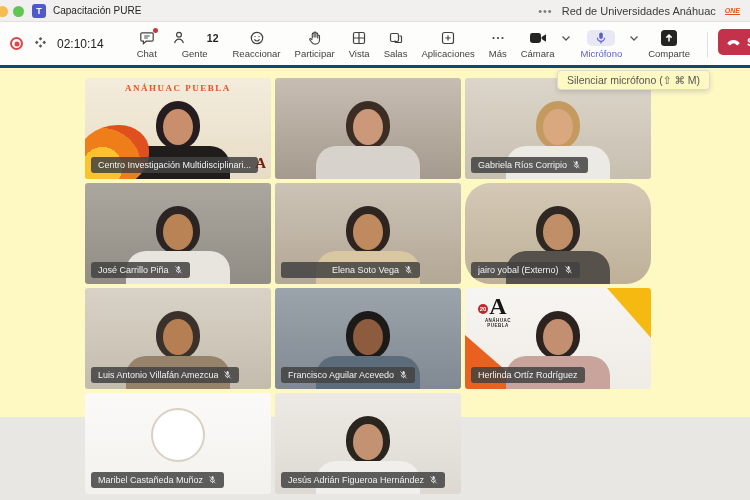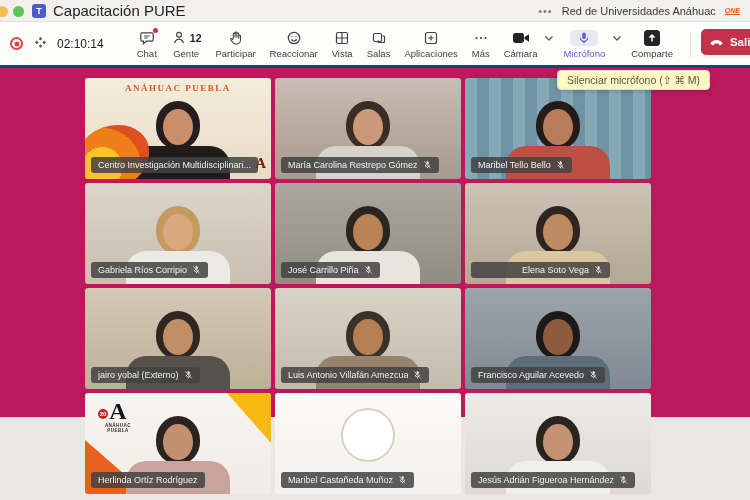--- a/index.html
+++ b/index.html
@@ -5,49 +5,49 @@
   * { box-sizing: border-box; margin: 0; padding: 0; }
   html,body { width:750px; height:500px; overflow:hidden; font-family:"Liberation Sans", sans-serif; background:#e9e7e3; }
   .window { position:relative; width:750px; height:500px; }
 
   
   .titlebar { position:relative; height:22px; background:#f2f0ee; border-bottom:1px solid #e3e1de; display:flex; align-items:center; padding:0 10px 0 0; }
   .tl { width:11px; height:11px; border-radius:50%; display:inline-block; position:absolute; top:6px; }
   .tl.yellow { background:#f5bd4f; left:-3px; }
   .tl.green  { background:#61c554; left:13px; }
   .teams-icon { margin-left:32px; width:14px; height:14px; border-radius:3px; background:#5059c9; color:#fff; font-size:9px; font-weight:bold; display:flex; align-items:center; justify-content:center; }
-  .win-title { margin-left:7px; font-size:15px; color:#242424; }
+  .win-title { margin-left:7px; font-size:10px; color:#242424; }
   .tb-right { margin-left:auto; display:flex; align-items:center; gap:9px; }
   .overflow-dots { color:#7a7a7a; font-size:11px; letter-spacing:1px; cursor:default; }
   .org { font-size:11px; color:#3b3b3b; }
   .org-badge { font-size:7px; font-style:italic; font-weight:bold; color:#e0561e; border-bottom:1px solid #e0561e; }
 
   
   .toolbar { height:46px; background:#fdfdfc; border-bottom:3px solid #0c4a6e; display:flex; align-items:center; padding:0 8px 0 10px; }
   .rec { width:13px; height:13px; border:2px solid #e04446; border-radius:50%; position:relative; flex:none; }
   .rec-dot { position:absolute; left:50%; top:50%; transform:translate(-50%,-50%); width:5px; height:5px; border-radius:50%; background:#e04446; }
   .sparkle { margin-left:10px; flex:none; }
   .timer { margin-left:9px; font-size:12px; color:#242424; }
   .center-btns { display:flex; align-items:flex-start; margin-left:26px; }
   .tb-btn { display:flex; flex-direction:column; align-items:center; gap:2px; padding:4px 7px 2px; cursor:pointer; border-radius:4px; }
-  .tb-btn .ic { height:16px; display:flex; align-items:center; gap:3px; position:relative; }
+  .tb-btn .ic { height:16px; display:flex; align-items:center; gap:20px; position:relative; }
   .tb-btn .lbl { font-size:9.5px; color:#424242; white-space:nowrap; }
   .badge { position:absolute; top:-2px; right:-3px; width:5px; height:5px; border-radius:50%; background:#d13438; }
   .cnt { font-size:10.5px; font-weight:bold; color:#242424; }
   .right-ctrls { margin-left:auto; display:flex; align-items:flex-start; gap:2px; }
   .split { display:flex; align-items:flex-start; }
   .chev { margin-top:9px; }
   .mic-hl { background:#e8e8f3; border-radius:5px; padding:2px 7px; }
   .mic-lbl { color:#5b5fc7 !important; }
   .divider-v { width:1px; height:26px; background:#e4e2df; margin:6px 8px 0; }
   .leave-btn { margin-top:3px; height:26px; background:#c4314b; border-radius:5px; display:flex; align-items:center; padding:0 8px; gap:6px; cursor:pointer; }
   .leave-btn .leave-txt { color:#fff; font-size:11.5px; font-weight:bold; }
 
   
-  .main { position:relative; height:349px; background:#be185d; }
+  .main { position:relative; height:349px; background:#fef9c3; }
   .grid { position:absolute; left:85px; top:10px; width:566px; display:grid; grid-template-columns:repeat(3,1fr); grid-auto-rows:101px; gap:4px; }
   .tile { position:relative; border-radius:3px; overflow:hidden; cursor:pointer; }
   .person { position:absolute; inset:0; z-index:2; }
   .hair  { position:absolute; bottom:30px; left:50%; transform:translateX(-50%); width:44px; height:48px; border-radius:50% 50% 46% 46%; background:var(--hair); }
   .head  { position:absolute; bottom:34px; left:50%; transform:translateX(-50%); width:30px; height:36px; border-radius:50%; background:var(--skin); }
   .torso { position:absolute; bottom:-3px; left:50%; transform:translateX(-50%); width:104px; height:36px; border-radius:20px 20px 0 0; background:var(--shirt); }
   .label { position:absolute; left:6px; bottom:6px; z-index:5; display:flex; align-items:flex-start; gap:5px; background:rgba(66,66,66,.85); color:#f2f2f2; font-size:9px; padding:3px 7px; border-radius:3px; max-width:calc(100% - 14px); white-space:nowrap; overflow:hidden; }
   .brand-top { position:absolute; top:5px; left:0; right:0; z-index:1; text-align:center; font-family:"Liberation Serif", serif; font-weight:bold; font-size:9px; letter-spacing:1.5px; color:#e0561e; }
   .flame { position:absolute; left:-8px; bottom:-8px; z-index:3; width:72px; height:62px; border-radius:58% 42% 55% 45%; background:radial-gradient(circle at 35% 68%, #f9c22e 0 32%, #ef7d1a 32% 62%, #e0501e 62%); }
   .corner-logo { position:absolute; right:5px; bottom:7px; z-index:6; font-family:"Liberation Serif", serif; font-weight:bold; font-size:15px; color:#7a1d14; }
@@ -104,36 +104,36 @@
             <svg width="16" height="16" viewBox="0 0 16 16" fill="none" stroke="#424242" stroke-width="1.2">
               <circle cx="8" cy="4.8" r="2.4"></circle>
               <path d="M3.6 13.2c.7-2.7 2.3-4.1 4.4-4.1s3.7 1.4 4.4 4.1"></path>
             </svg>
             <b class="cnt">12</b>
           </span>
         <span class="lbl">Gente</span>
       </div>
       <div class="tb-btn">
         <span class="ic">
-            <svg width="16" height="16" viewBox="0 0 16 16" fill="none" stroke="#424242" stroke-width="1.1">
-              <path d="M5.3 8.5V4a.9.9 0 0 1 1.8 0v3.6M7.1 7.4V3a.9.9 0 0 1 1.8 0v4.4M8.9 7.6V3.9a.9.9 0 0 1 1.8 0v4.5M10.7 8.4V6.1a.9.9 0 0 1 1.8 0v3.7c0 2.6-1.7 4.4-4.3 4.4-2 0-3.1-.9-4-2.4L2.8 9.7c-.4-.7.4-1.5 1.1-1l1.4 1.1"></path>
-            </svg>
-          </span>
-        <span class="lbl">Participar</span>
-      </div>
-      <div class="tb-btn">
-        <span class="ic">
             <svg width="16" height="16" viewBox="0 0 16 16" fill="none" stroke="#424242" stroke-width="1.2">
               <circle cx="8" cy="8" r="5.7"></circle>
               <circle cx="6" cy="6.6" r=".7" fill="#424242" stroke="none"></circle>
               <circle cx="10" cy="6.6" r=".7" fill="#424242" stroke="none"></circle>
               <path d="M5.5 9.4c.6 1 1.5 1.6 2.5 1.6s1.9-.6 2.5-1.6"></path>
             </svg>
           </span>
         <span class="lbl">Reaccionar</span>
+      </div>
+      <div class="tb-btn">
+        <span class="ic">
+            <svg width="16" height="16" viewBox="0 0 16 16" fill="none" stroke="#424242" stroke-width="1.1">
+              <path d="M5.3 8.5V4a.9.9 0 0 1 1.8 0v3.6M7.1 7.4V3a.9.9 0 0 1 1.8 0v4.4M8.9 7.6V3.9a.9.9 0 0 1 1.8 0v4.5M10.7 8.4V6.1a.9.9 0 0 1 1.8 0v3.7c0 2.6-1.7 4.4-4.3 4.4-2 0-3.1-.9-4-2.4L2.8 9.7c-.4-.7.4-1.5 1.1-1l1.4 1.1"></path>
+            </svg>
+          </span>
+        <span class="lbl">Participar</span>
       </div>
       <div class="tb-btn">
         <span class="ic">
             <svg width="16" height="16" viewBox="0 0 16 16" fill="none" stroke="#424242" stroke-width="1.2">
               <rect x="2.5" y="2.5" width="11" height="11" rx="1.5"></rect>
               <path d="M8 2.5v11M2.5 8h11"></path>
             </svg>
           </span>
         <span class="lbl">Vista</span>
       </div>
@@ -231,47 +231,20 @@
           <div class="label">
             <span style="overflow: hidden; text-overflow: ellipsis;">Centro Investigación Multidisciplinari...</span>
           </div>
         </div>
         <div class="tile" style="background: linear-gradient(rgb(199, 189, 178), rgb(164, 154, 141)); --hair: #3c2d24; --skin: #cb9979; --shirt: #d7d2cb;">
           <div class="person">
             <div class="hair"></div>
             <div class="head"></div>
             <div class="torso"></div>
           </div>
-          <div class="label">
-            <span style="overflow: hidden; text-overflow: ellipsis;">María Carolina Restrepo Gómez</span>
-            <svg width="9" height="10" viewBox="0 0 16 16" style="flex:none">
-              <rect x="6" y="1.5" width="4" height="7" rx="2" fill="#fff"></rect>
-              <path d="M4 7.5a4 4 0 0 0 8 0" fill="none" stroke="#fff" stroke-width="1.3"></path>
-              <path d="M8 11.5v2.3" stroke="#fff" stroke-width="1.3"></path>
-              <path d="M2.6 1.6l11 12.2" stroke="#fff" stroke-width="1.5"></path>
-              <path d="M3.4 1l11 12.2" stroke="rgba(66,66,66,.85)" stroke-width="1.2"></path>
-            </svg>
-          </div>
-        </div>
-        <div class="tile" style="background: repeating-linear-gradient(90deg, rgb(134, 169, 184) 0px, rgb(134, 169, 184) 12px, rgb(110, 147, 163) 12px, rgb(110, 147, 163) 24px); --hair: #221b1a; --skin: #b77c5c; --shirt: #c04f43;">
-          <div class="person">
-            <div class="hair"></div>
-            <div class="head"></div>
-            <div class="torso"></div>
-          </div>
-          <div class="label">
-            <span style="overflow: hidden; text-overflow: ellipsis;">Maribel Tello Bello</span>
-            <svg width="9" height="10" viewBox="0 0 16 16" style="flex:none">
-              <rect x="6" y="1.5" width="4" height="7" rx="2" fill="#fff"></rect>
-              <path d="M4 7.5a4 4 0 0 0 8 0" fill="none" stroke="#fff" stroke-width="1.3"></path>
-              <path d="M8 11.5v2.3" stroke="#fff" stroke-width="1.3"></path>
-              <path d="M2.6 1.6l11 12.2" stroke="#fff" stroke-width="1.5"></path>
-              <path d="M3.4 1l11 12.2" stroke="rgba(66,66,66,.85)" stroke-width="1.2"></path>
-            </svg>
-          </div>
         </div>
         <div class="tile" style="background: linear-gradient(rgb(220, 214, 202), rgb(199, 191, 176)); --hair: #c59a5f; --skin: #d9a87f; --shirt: #eceae4;">
           <div class="person">
             <div class="hair"></div>
             <div class="head"></div>
             <div class="torso"></div>
           </div>
           <div class="label">
             <span style="overflow: hidden; text-overflow: ellipsis;">Gabriela Ríos Corripio</span>
             <svg width="9" height="10" viewBox="0 0 16 16" style="flex:none">
@@ -310,21 +283,21 @@
             <span style="overflow: hidden; text-overflow: ellipsis; padding-left: 44px;">Elena Soto Vega</span>
             <svg width="9" height="10" viewBox="0 0 16 16" style="flex:none">
               <rect x="6" y="1.5" width="4" height="7" rx="2" fill="#fff"></rect>
               <path d="M4 7.5a4 4 0 0 0 8 0" fill="none" stroke="#fff" stroke-width="1.3"></path>
               <path d="M8 11.5v2.3" stroke="#fff" stroke-width="1.3"></path>
               <path d="M2.6 1.6l11 12.2" stroke="#fff" stroke-width="1.5"></path>
               <path d="M3.4 1l11 12.2" stroke="rgba(66,66,66,.85)" stroke-width="1.2"></path>
             </svg>
           </div>
         </div>
-        <div class="tile" style="background: linear-gradient(rgb(212, 201, 182), rgb(190, 176, 152)); --hair: #2e2722; --skin: #c08f68; --shirt: #56524b;">
+        <div class="tile" style="background: linear-gradient(rgb(212, 201, 182), rgb(190, 176, 152)); border-radius: 25px; --hair: #2e2722; --skin: #c08f68; --shirt: #56524b;">
           <div class="person">
             <div class="hair"></div>
             <div class="head"></div>
             <div class="torso"></div>
           </div>
           <div class="label">
             <span style="overflow: hidden; text-overflow: ellipsis;">jairo yobal (Externo)</span>
             <svg width="9" height="10" viewBox="0 0 16 16" style="flex:none">
               <rect x="6" y="1.5" width="4" height="7" rx="2" fill="#fff"></rect>
               <path d="M4 7.5a4 4 0 0 0 8 0" fill="none" stroke="#fff" stroke-width="1.3"></path>

